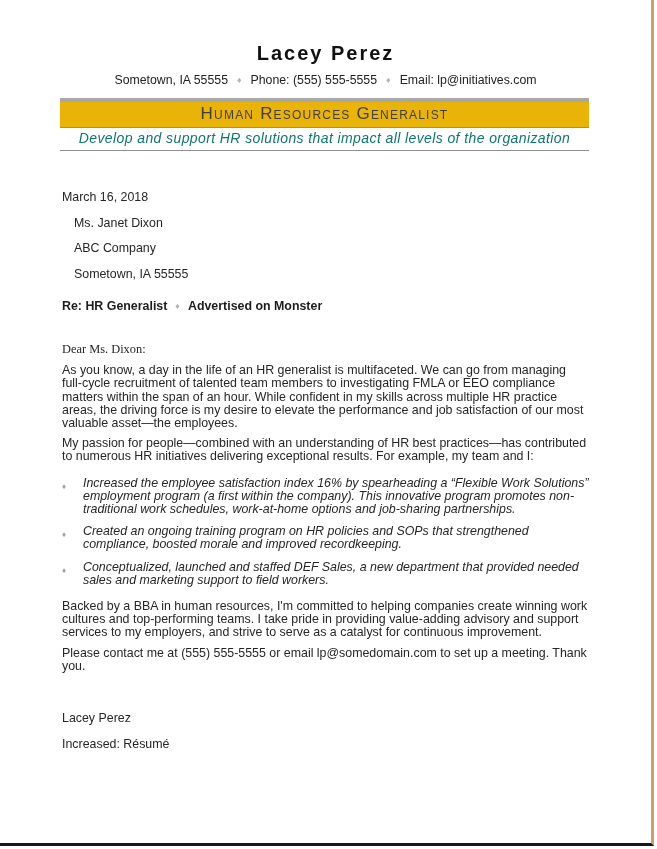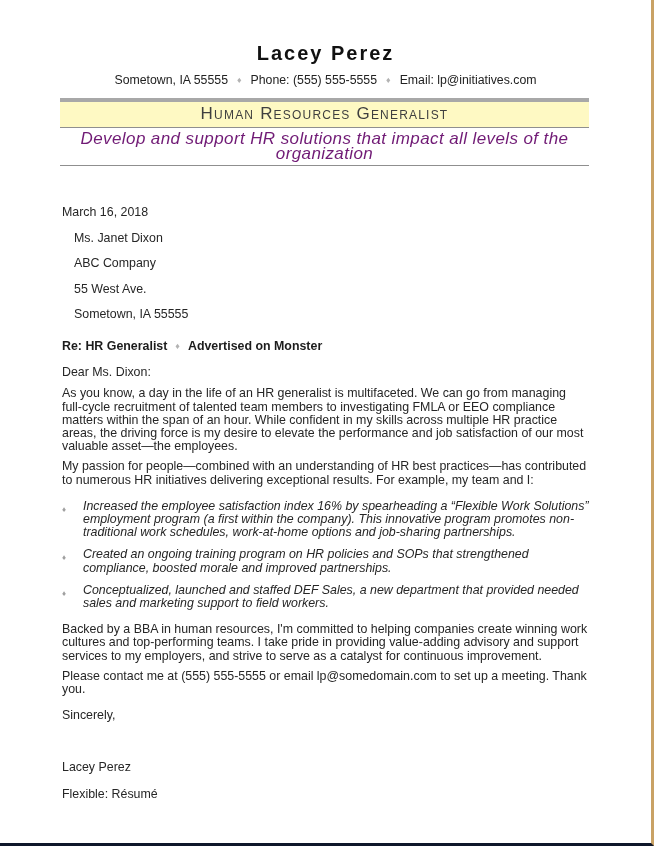--- a/index.html
+++ b/index.html
@@ -38,64 +38,64 @@
     color: #222222;
   }
   .diamond {
     color: #b3b3b3;
     font-size: 9px;
     line-height: 1;
   }
   
   .title-band {
     margin: 11px 62px 0 60px;
-    background: #fef9c3;
+    background: #eab308;
     border-top: 4px solid #a8a8a8;
     border-bottom: 1px solid #8f8f8f;
     text-align: center;
     padding: 3px 0 4px 0;
   }
   .role-title {
     font-variant: small-caps;
     font-size: 17px;
     letter-spacing: 1.2px;
     color: #3f3f3f;
     line-height: 18px;
   }
   .tagline-row {
     margin: 0 62px 0 60px;
     border-bottom: 1px solid #8f8f8f;
     text-align: center;
     padding: 3px 0 4px 0;
   }
   .tagline {
     font-style: italic;
-    font-size: 17px;
+    font-size: 14px;
     letter-spacing: 0.4px;
-    color: #701a75;
+    color: #0f766e;
     line-height: 15px;
   }
   
   .letter {
     padding: 0 62px 0 62px;
     font-size: 12.4px;
     line-height: 13.2px;
     color: #262626;
   }
   .date { margin: 40px 0 13px 0; }
   .recipient p { margin: 12px; }
   .subject {
-    margin: 19px 0 13px 0;
+    margin: 19px 0 30px 0;
     display: flex;
     align-items: center;
     gap: 8px;
     font-weight: bold;
     color: #1c1c1c;
   }
-  .salutation { margin: 8px 0; }
+  .salutation { margin: 8px 0; font-family: Liberation Serif, serif; }
   .para { margin: 7px 0; }
   .bullets { margin: 13px 0 13px 0; }
   .bullet-item {
     display: flex;
     gap: 11px;
     margin-bottom: 9px;
   }
   .bullet-marker {
     flex: 0 0 10px;
     color: #a0a0a0;
@@ -131,21 +131,20 @@
     <div class="tagline">Develop and support HR solutions that impact all levels of the organization</div>
   </div>
 
   <div class="letter">
 
     <p class="date">March 16, 2018</p>
 
     <div class="recipient">
       <p>Ms. Janet Dixon</p>
       <p>ABC Company</p>
-      <p>55 West Ave.</p>
       <p>Sometown, IA 55555</p>
     </div>
 
     <div class="subject">
       <span>Re: HR Generalist</span>
       <span class="diamond">♦</span>
       <span>Advertised on Monster</span>
     </div>
 
     <p class="salutation">Dear Ms. Dixon:</p>
@@ -153,30 +152,29 @@
     <p class="para">As you know, a day in the life of an HR generalist is multifaceted. We can go from managing full-cycle recruitment of talented team members to investigating FMLA or EEO compliance matters within the span of an hour. While confident in my skills across multiple HR practice areas, the driving force is my desire to elevate the performance and job satisfaction of our most valuable asset—the employees.</p>
     <p class="para">My passion for people—combined with an understanding of HR best practices—has contributed to numerous HR initiatives delivering exceptional results. For example, my team and I:</p>
 
     <div class="bullets">
       <div class="bullet-item">
         <span class="bullet-marker">♦</span>
         <span class="bullet-text">Increased the employee satisfaction index 16% by spearheading a “Flexible Work Solutions” employment program (a first within the company). This innovative program promotes non-traditional work schedules, work-at-home options and job-sharing partnerships.</span>
       </div>
       <div class="bullet-item">
         <span class="bullet-marker">♦</span>
-        <span class="bullet-text">Created an ongoing training program on HR policies and SOPs that strengthened compliance, boosted morale and improved partnerships.</span>
+        <span class="bullet-text">Created an ongoing training program on HR policies and SOPs that strengthened compliance, boosted morale and improved recordkeeping.</span>
       </div>
       <div class="bullet-item">
         <span class="bullet-marker">♦</span>
         <span class="bullet-text">Conceptualized, launched and staffed DEF Sales, a new department that provided needed sales and marketing support to field workers.</span>
       </div>
     </div>
 
     <p class="para">Backed by a BBA in human resources, I'm committed to helping companies create winning work cultures and top-performing teams. I take pride in providing value-adding advisory and support services to my employers, and strive to serve as a catalyst for continuous improvement.</p>
     <p class="para">Please contact me at (555) 555-5555 or email lp@somedomain.com to set up a meeting. Thank you.</p>
 
-    <p class="valediction">Sincerely,</p>
 
     <p class="signature-name">Lacey Perez</p>
-    <p class="enclosure">Flexible: Résumé</p>
+    <p class="enclosure">Increased: Résumé</p>
 
   </div>
 </div>
 
 </body></html>

